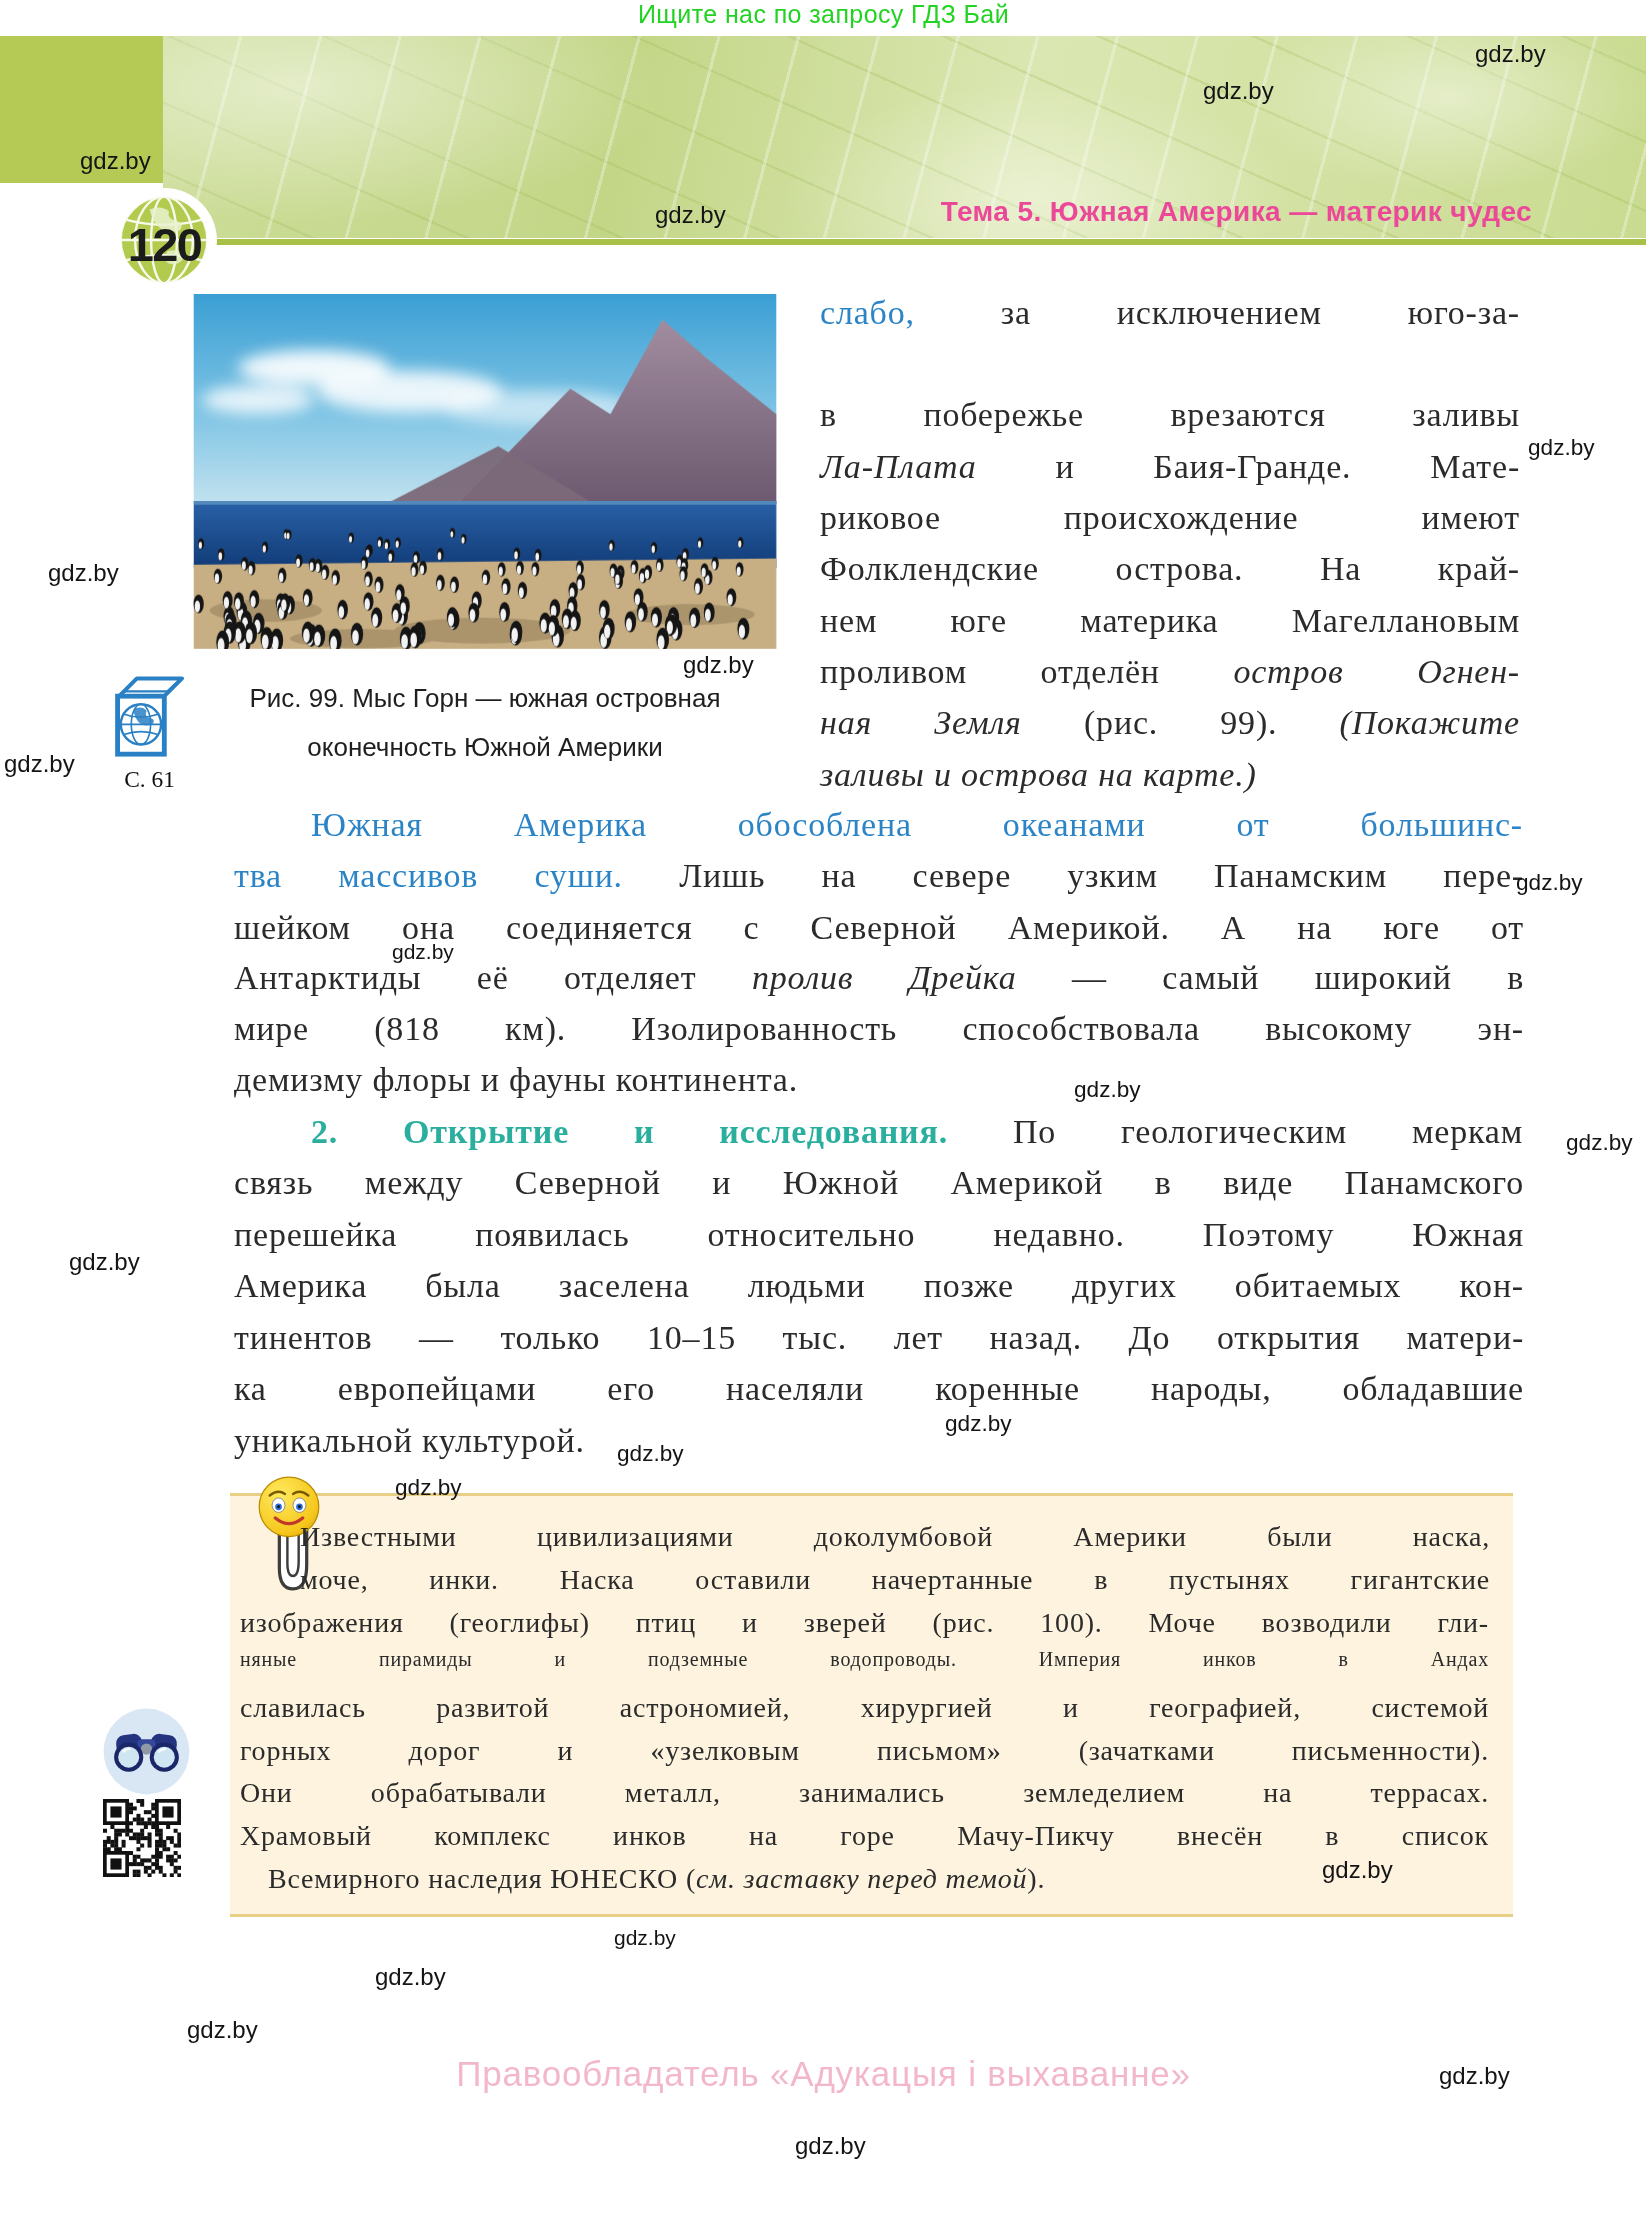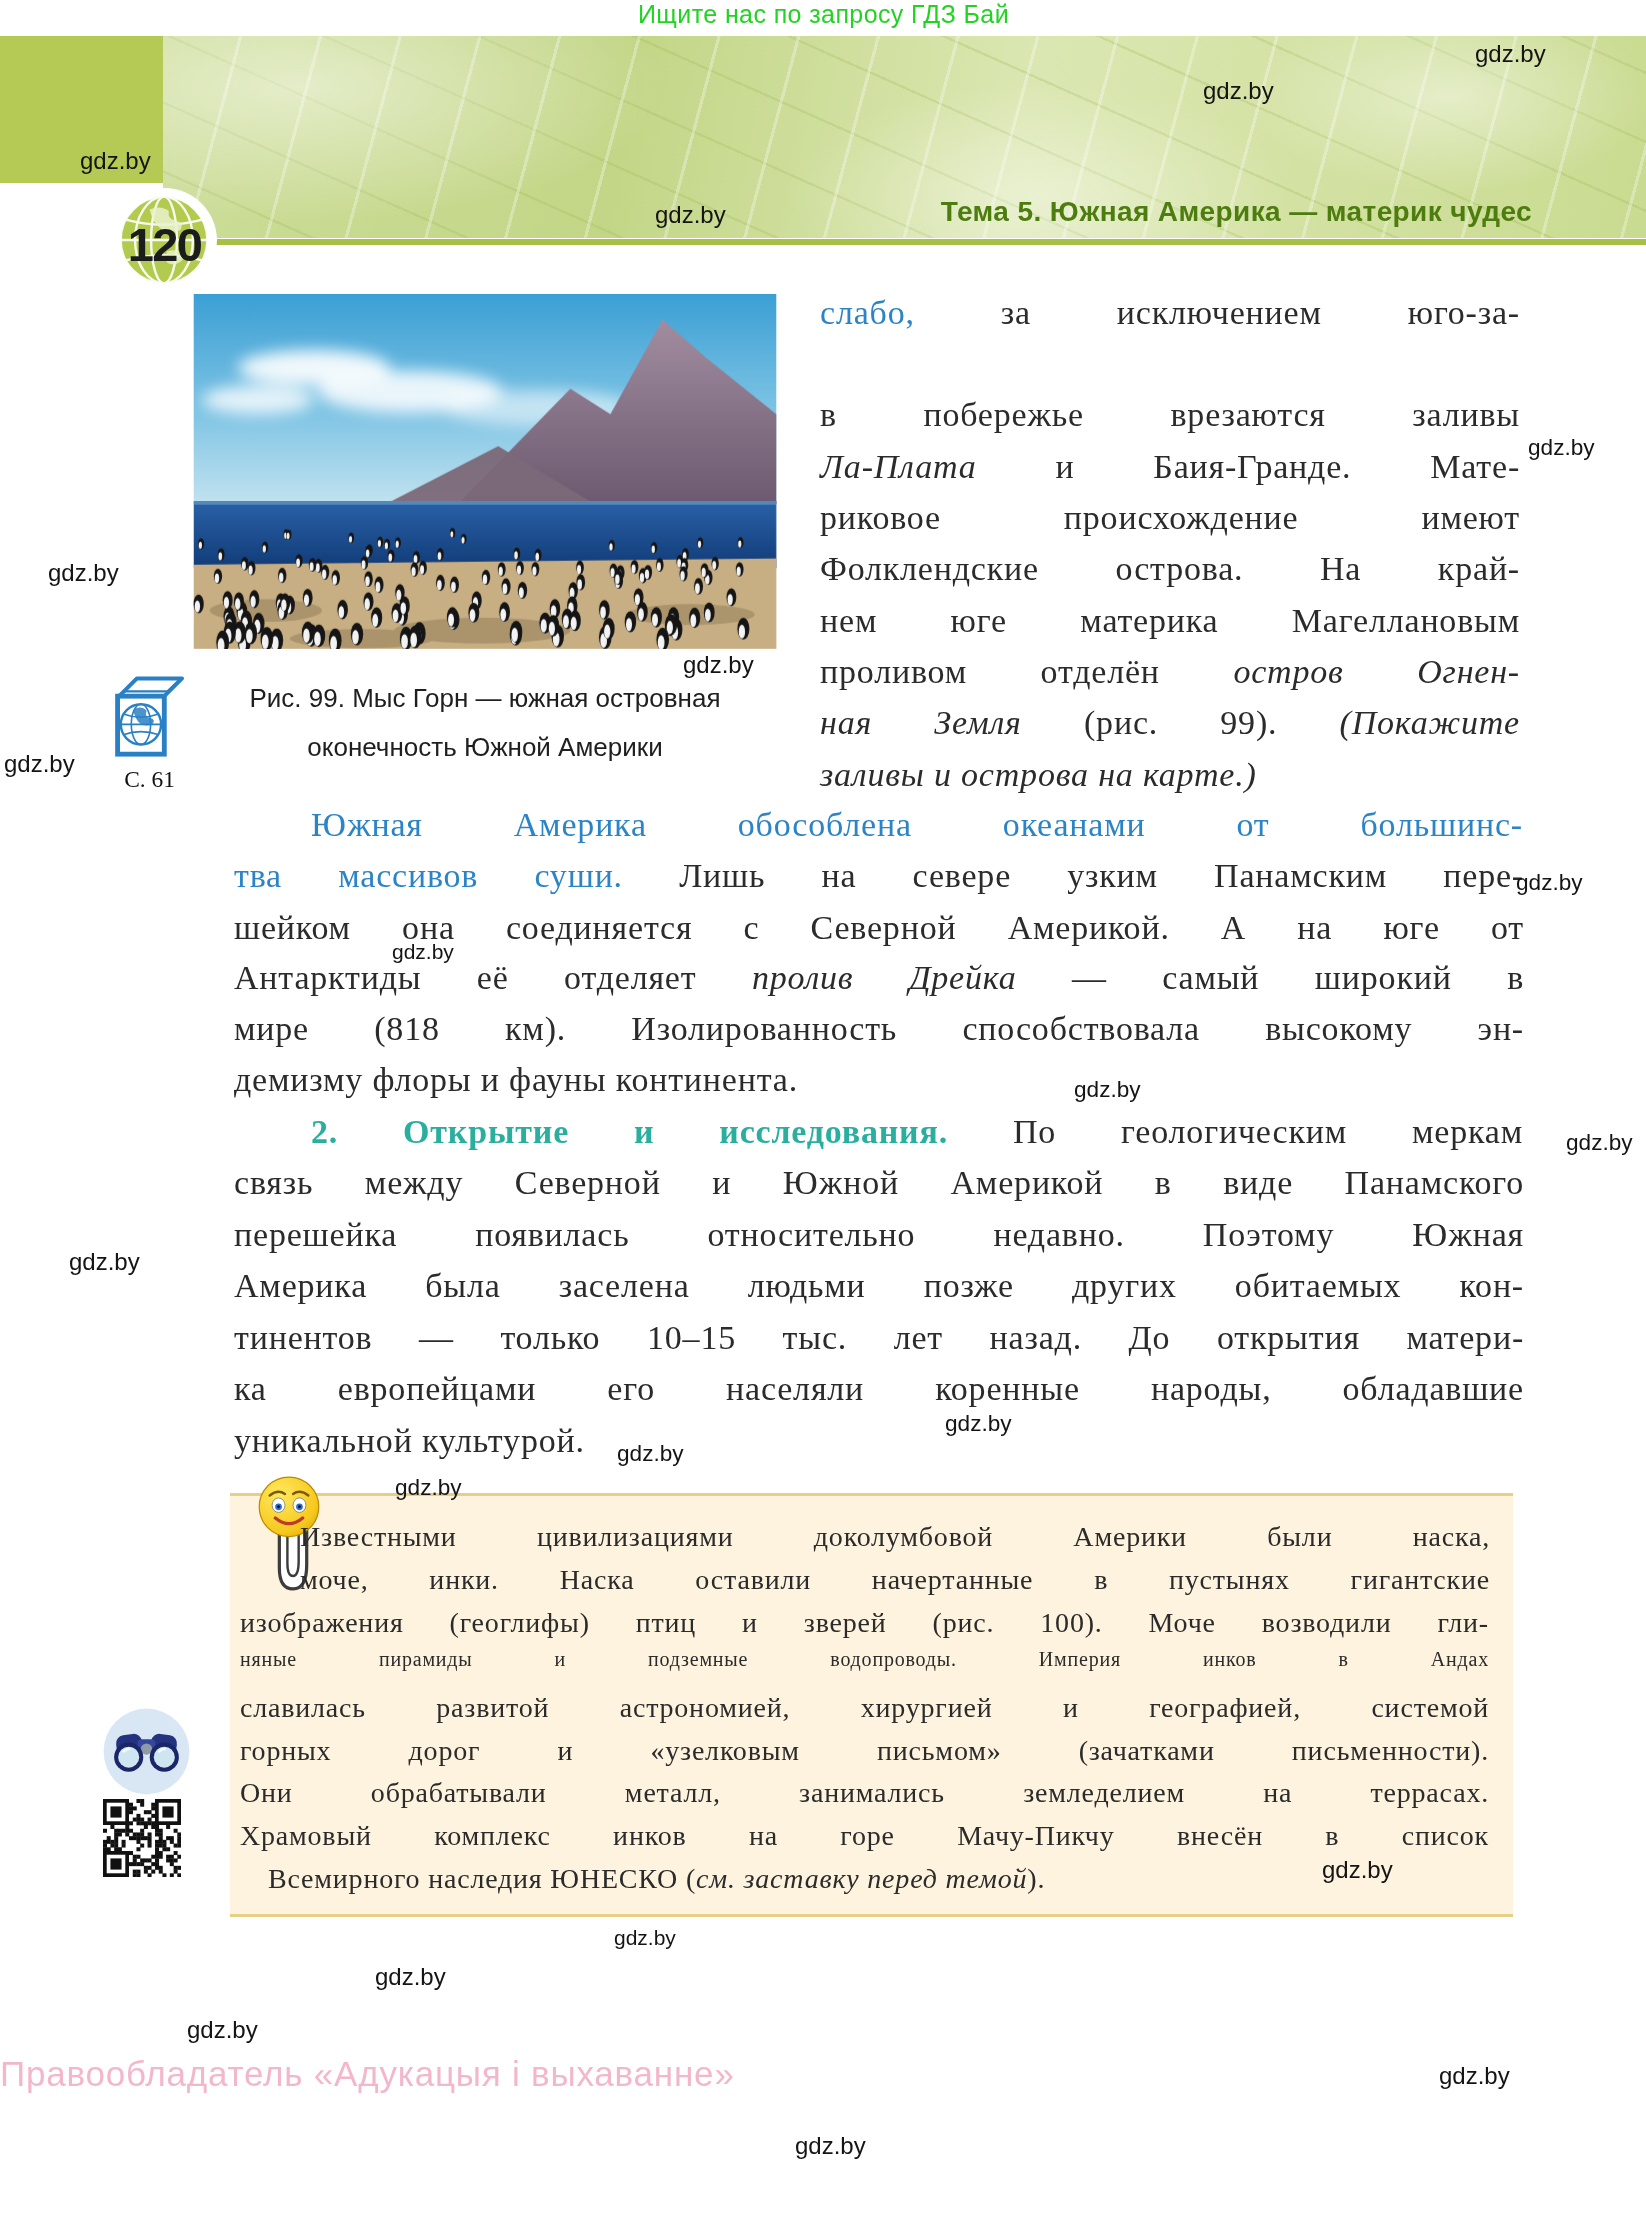--- a/index.html
+++ b/index.html
@@ -13,21 +13,21 @@
       radial-gradient(ellipse 564px 210px at 18% 25%, rgba(255,255,255,.50), transparent 65%),
       radial-gradient(ellipse 419px 193px at 63% 80%, rgba(255,255,255,.42), transparent 60%),
       radial-gradient(ellipse 338px 161px at 88% 30%, rgba(255,255,255,.45), transparent 60%),
       repeating-linear-gradient(105deg, rgba(255,255,255,.30) 0 3.2px, transparent 3.2px 77px),
       repeating-linear-gradient(24deg, rgba(158,186,88,.28) 0 2.4px, transparent 2.4px 63px),
       linear-gradient(100deg,#cfdf9e,#c3d687 38%,#dbe7b2 62%,#c9db90);}
   .limeblock{position:absolute;left:0;top:36px;width:163px;height:147px;background:#b5ca55;}
   .whitepatch{position:absolute;left:0;top:183px;width:163px;height:56px;background:#fff;}
   .hdr-rule{position:absolute;left:163px;top:239px;width:1484px;height:6.4px;background:#a9c048;}
   .hdr-title{position:absolute;top:196px;right:115px;font:bold 28px "Liberation Sans",sans-serif;
-             color:#4d7c0f;letter-spacing:0.4px;white-space:nowrap;}
+             color:#ec4899;letter-spacing:0.4px;white-space:nowrap;}
   
   .badge{position:absolute;left:112px;top:188px;width:105px;height:105px;border-radius:50%;
          background:#fff;}
   .badge svg{position:absolute;left:7.3px;top:7.3px;}
   .badge .num{position:absolute;left:0;top:29px;width:105px;text-align:center;
               font:bold 47px "Liberation Sans",sans-serif;color:#1c1c1c;letter-spacing:-1.6px;}
   
   .photo{position:absolute;left:193px;top:294px;width:584px;height:355px;}
   .cap{position:absolute;left:193px;width:584px;text-align:center;
        font:26px "Liberation Sans",sans-serif;color:#1f1f1f;}
@@ -40,21 +40,21 @@
   .seg.cb{color:#2b84c6;}
   .seg.ct{color:#2aaf9f;font-weight:bold;}
   .seg.it{font-style:italic;}
   
   .infobox{position:absolute;left:230px;top:1493px;width:1283px;height:424px;box-sizing:border-box;
            background:#fdf3de;border-top:3.2px solid #e7cf85;border-bottom:3.2px solid #e7cf85;}
   .clip{position:absolute;left:255px;top:1473px;}
   .binoc{position:absolute;left:102px;top:1707px;}
   .qr{position:absolute;left:103px;top:1799px;}
   
-  .copyright{position:absolute;top:2054px;left:0;width:100%;
+  .copyright{position:absolute;top:2054px;left:0;width:100%;text-align:center;
              font:35px "Liberation Sans",sans-serif;color:#f3b7cc;letter-spacing:0.8px;}
   .links{position:absolute;top:2176px;left:0;width:100%;text-align:center;
          font:25px "Liberation Sans",sans-serif;color:#2e57c9;word-spacing:4.8px;margin-top:47px;}
   
   .wm{position:absolute;font-family:"Liberation Sans",sans-serif;color:#141414;white-space:nowrap;}
 </style>
 </head>
 <body>
 
 <div id="page">

